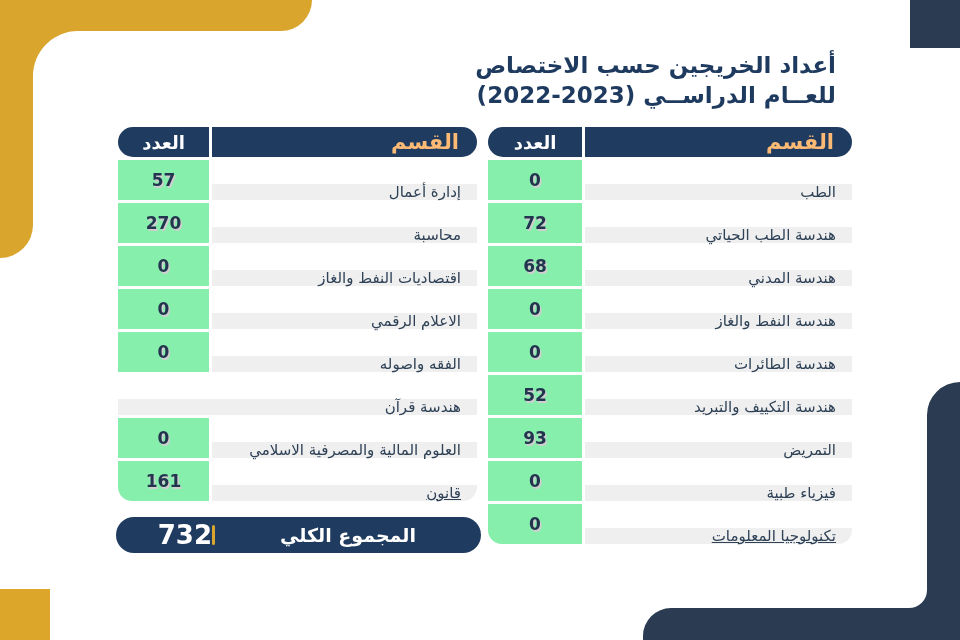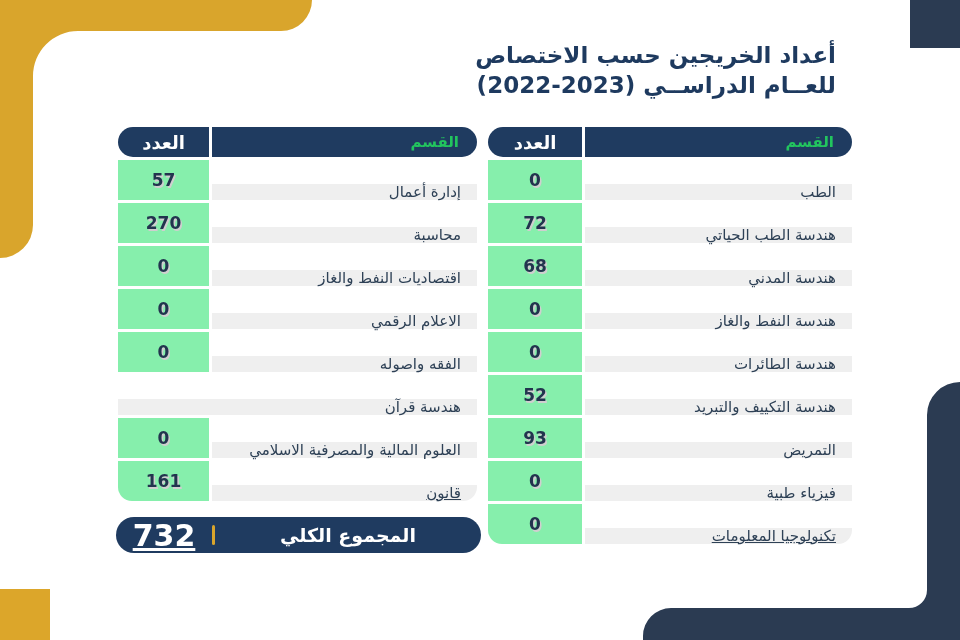--- a/index.html
+++ b/index.html
@@ -9,33 +9,33 @@
     font-family:"DejaVu Sans","Liberation Sans",sans-serif;
   }
   
   .decor-svg{position:absolute;left:0;top:0;width:960px;height:640px;z-index:0;pointer-events:none;}
   .gold-fill{fill:#D9A52C;}
   .navy-fill{fill:#2B3B52;}
   .tr-rect{position:absolute;left:910px;top:0;width:50px;height:48px;background:#2B3B52;z-index:0;}
   .bl-square{position:absolute;left:0;top:589px;width:50px;height:51px;background:#DCA62A;z-index:0;}
   
   .title{
-    position:absolute;right:124px;top:40px;z-index:1;
+    position:absolute;right:124px;top:50px;z-index:1;
     text-align:right;color:#1E3A5F;font-weight:bold;
     font-size:23px;line-height:30px;white-space:nowrap;
   }
   
   .table{position:absolute;top:127px;z-index:1;}
   .table-right{right:108px;width:364px;--numw:94px;}
   .table-left{right:483px;width:359px;--numw:91px;}
   .thead{display:flex;height:30px;column-gap:3px;}
   .th-dept{
     flex:1;background:#1F3B60;border-radius:0 15px 15px 0;
-    color:#22c55e;display:flex;align-items:center;justify-content:flex-start;
-    padding-right:18px;font-size:15px;font-weight:bold;
+    color:#fdba74;display:flex;align-items:center;justify-content:flex-start;
+    padding-right:18px;font-size:21px;font-weight:bold;
   }
   .th-count{
     width:var(--numw);background:#1F3B60;border-radius:15px 0 0 15px;
     color:#fff;display:flex;align-items:center;justify-content:center;
     font-size:18px;font-weight:bold;
   }
   .trow{display:flex;height:40px;margin-top:3px;column-gap:3px;}
   .td-dept{
     flex:1;background:#EFEFEF;color:#2E4156;
     display:flex;align-items:center;padding-right:16px;font-size:15px;margin-top:24px;
@@ -47,21 +47,21 @@
   }
   .trow:last-child .td-dept{border-bottom-right-radius:14px;text-decoration:underline;}
   .trow:last-child .td-count{border-bottom-left-radius:14px;}
   
   .total{
     position:absolute;right:479px;top:517px;width:365px;height:36px;z-index:1;
     background:#1F3B60;border-radius:18px;display:flex;align-items:center;color:#fff;
   }
   .total-label{width:266px;text-align:center;font-weight:bold;font-size:19px;}
   .total-divider{width:3px;height:20px;background:#D9A52C;border-radius:2px;}
-  .total-value{flex:1;text-align:center;font-weight:bold;font-size:30px;text-decoration:underline;}
+  .total-value{flex:1;text-align:right;font-weight:bold;font-size:26px;}
 </style>
 </head>
 <body>
 
 <div class="canvas">
 
   <svg class="decor-svg" viewBox="0 0 960 640" aria-hidden="true">
     <path class="gold-fill" d="M0,0 L312,0 A31,31 0 0 1 281,31 L78,31 A45,45 0 0 0 33,76 L33,225 A33,33 0 0 1 0,258 Z"></path>
     <path class="navy-fill" d="M643,640 L643,636 A28,28 0 0 1 671,608 L909,608 A18,18 0 0 0 927,590 L927,415 A33,33 0 0 1 960,382 L960,640 Z"></path>
   </svg>

